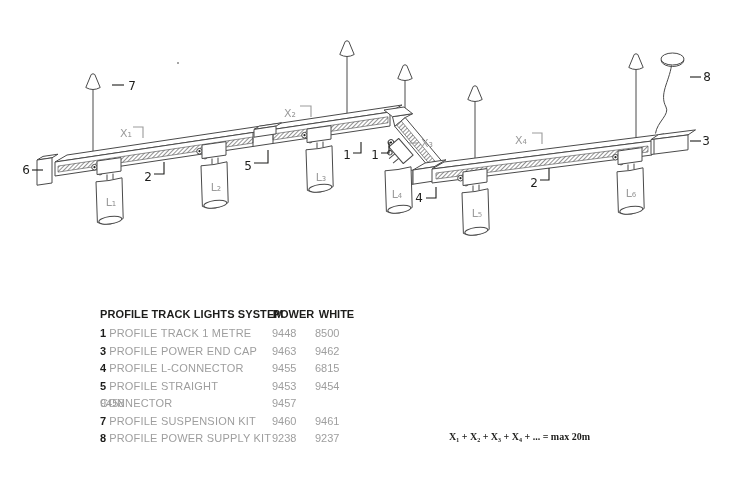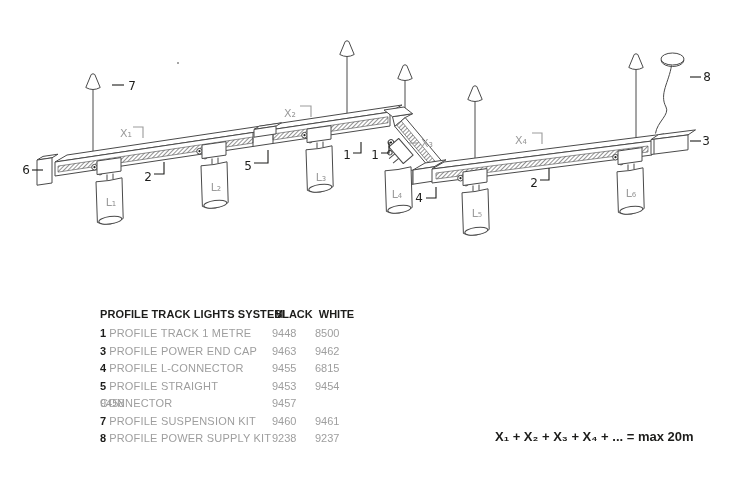--- a/index.html
+++ b/index.html
@@ -25,24 +25,23 @@
   .cat-head{height:22px;line-height:22px;font-weight:bold;}
   .cat-row{height:17.5px;}
   .cat-title{white-space:nowrap;letter-spacing:.1px;}
   .cat-col{text-align:center;}
   .cat-val{text-align:left;color:#9e9e9e;}
   .num{font-weight:bold;color:#1d1d1b;}
   .nm{color:#9e9e9e;letter-spacing:.2px;}
 
   .notes{
     position:absolute;left:449px;top:428px;
-    font-family:Liberation Sans, sans-serif;
-    font-size:13px;font-weight:bold;color:#1d1d1b;line-height:17.5px;
+    font-family:Liberation Serif, serif;
+    font-size:10px;font-weight:bold;color:#1d1d1b;line-height:17.5px;
     white-space:nowrap;
-    margin-left:46px;
   }
 </style>
 </head>
 <body>
 
 <svg id="diagram-svg" width="747" height="300" viewBox="0 0 747 300">
   <defs>
     <pattern id="ht" patternUnits="userSpaceOnUse" width="3" height="3" patternTransform="rotate(45)">
       <rect width="3" height="3" fill="#ffffff"></rect>
       <line x1="0" y1="0" x2="0" y2="3" stroke="#4a4a4a" stroke-width="1.2"></line>
@@ -180,21 +179,21 @@
   <polyline points="254,163 268,163 268,150" class="bk"></polyline>
   <polyline points="353,153 361,153 361,142" class="bk"></polyline>
   <polyline points="381,153 389,153 389,142" class="bk"></polyline>
   <polyline points="426,198 436,198 436,187" class="bk"></polyline>
   <polyline points="540,180 549,180 549,168" class="bk"></polyline>
 </svg>
 
 <div class="catalog">
   <div class="cat-head">
     <div class="cat-title">PROFILE TRACK LIGHTS SYSTEM</div>
-    <div class="cat-col">BLACK</div>
+    <div class="cat-col">POWER</div>
     <div class="cat-col">WHITE</div>
   </div>
   <div class="cat-row">
     <div><span class="num">1</span> <span class="nm">PROFILE TRACK 1 METRE</span></div>
     <div class="cat-val">9448</div>
     <div class="cat-val">8500</div>
   </div>
   <div class="cat-row">
     <div><span class="num">3</span> <span class="nm">PROFILE POWER END CAP</span></div>
     <div class="cat-val">9463</div>

